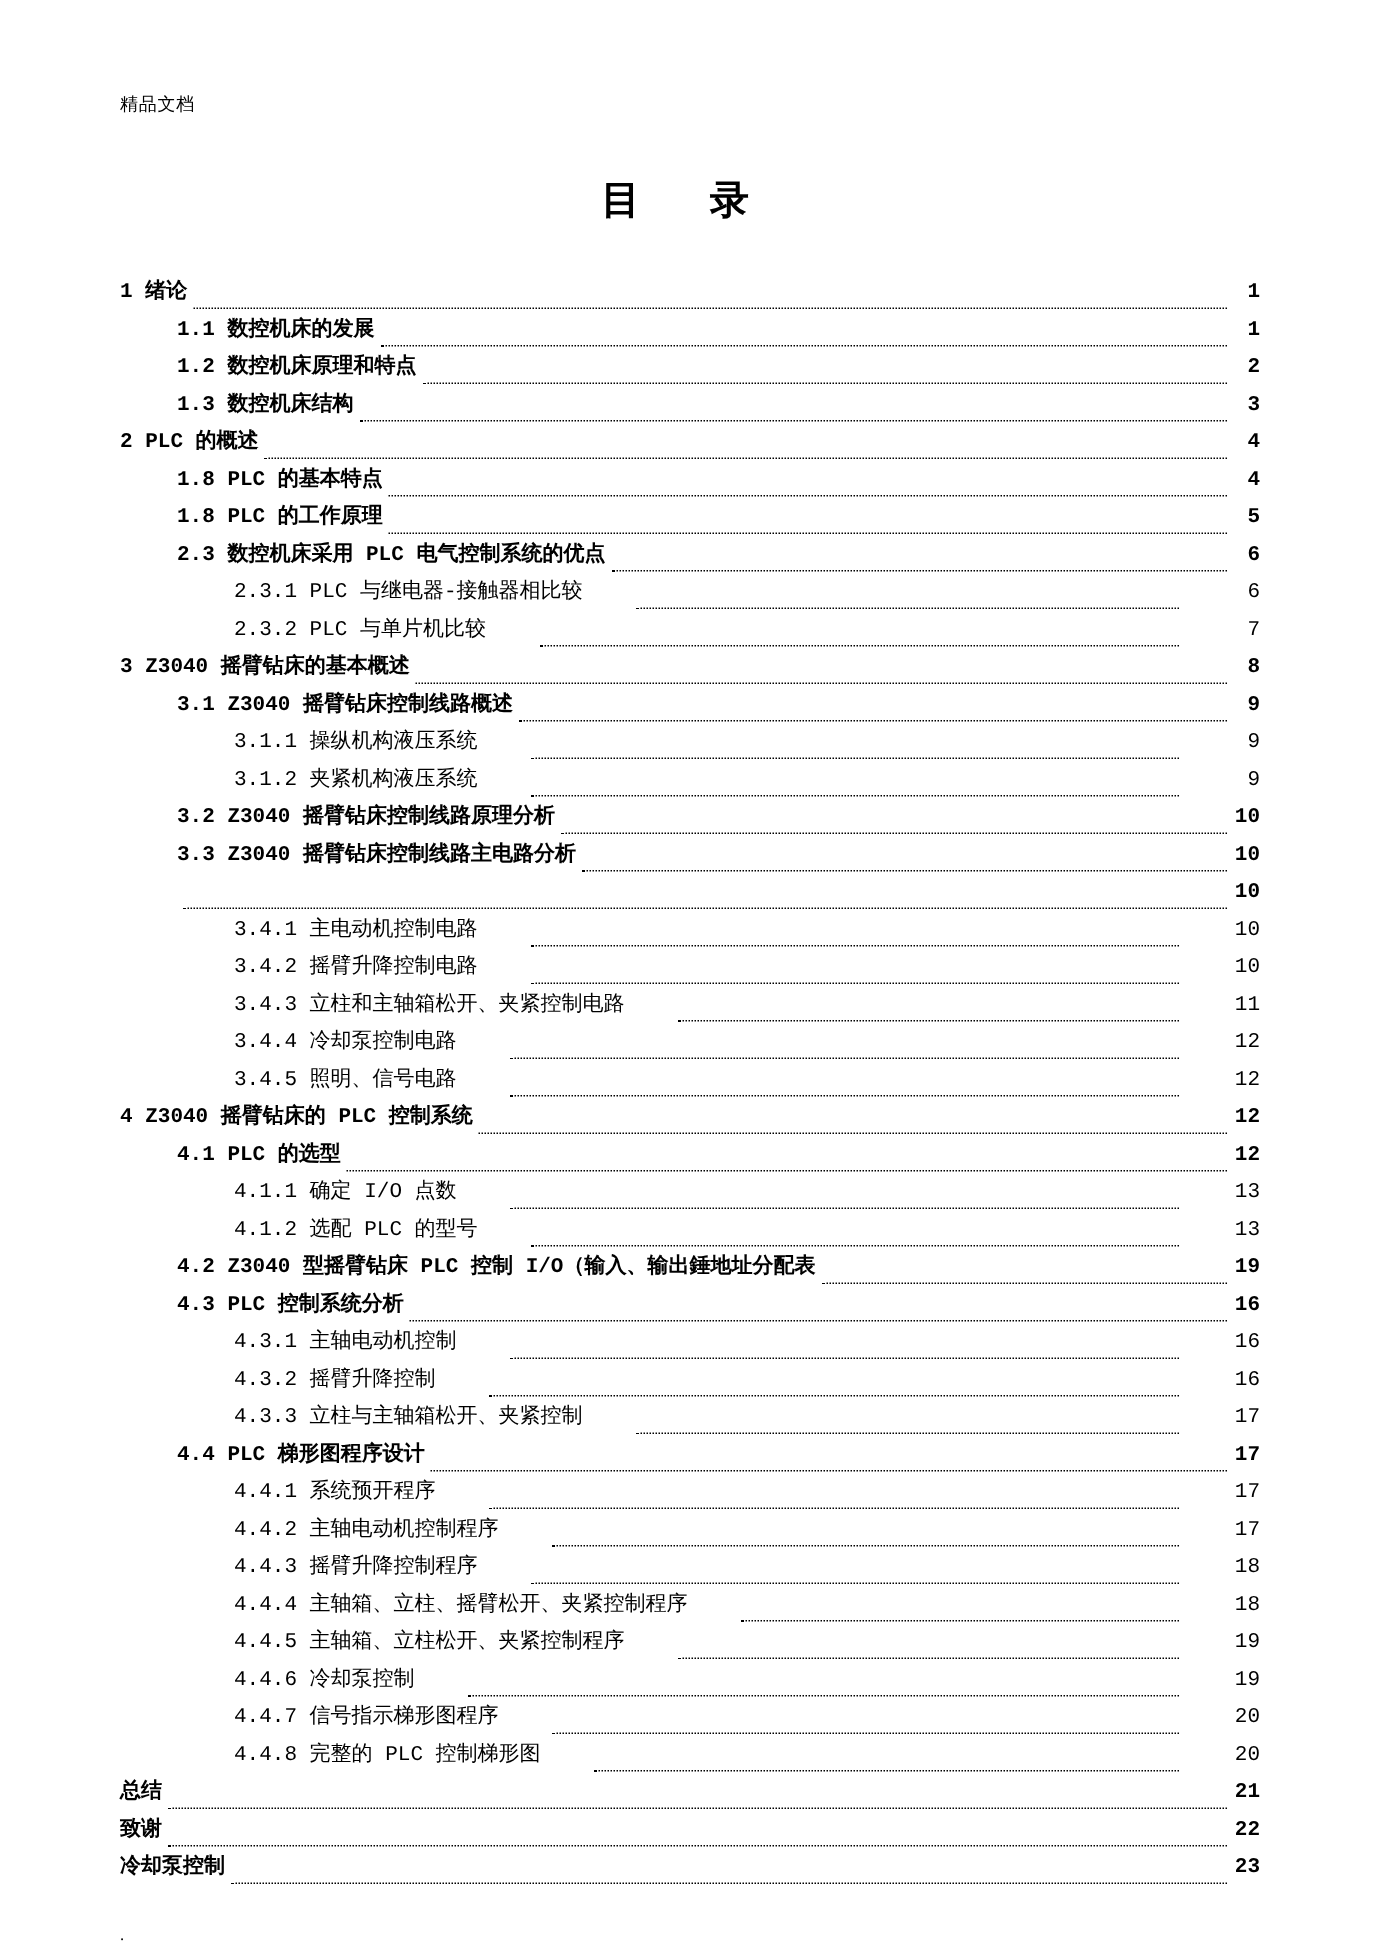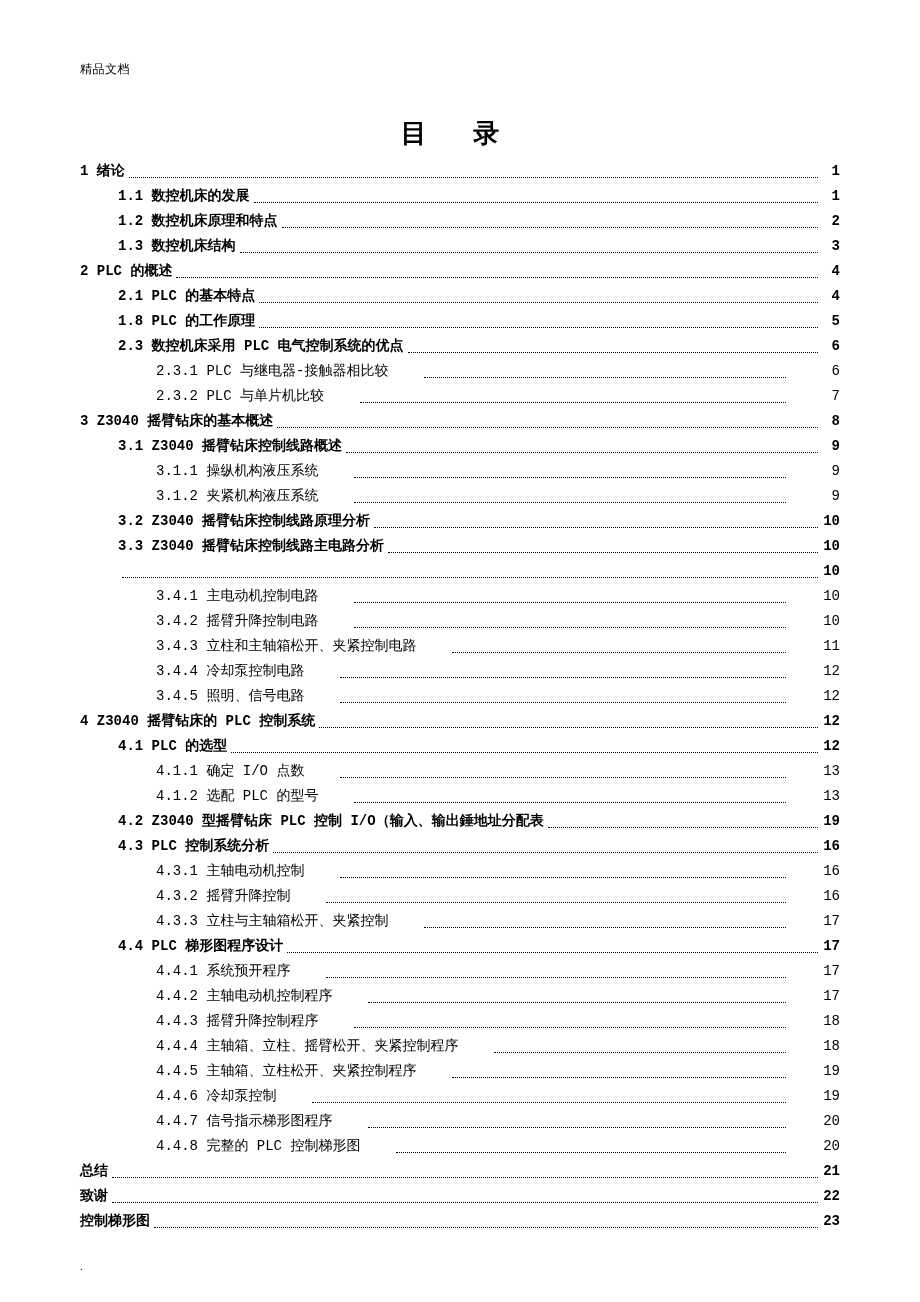--- a/index.html
+++ b/index.html
@@ -16,29 +16,29 @@
     .header-note {
       font-size: 12px;
       margin-bottom: 36px;
       letter-spacing: 0.5px;
     }
     .title {
       text-align: center;
       font-size: 26px;
       font-weight: bold;
       letter-spacing: 20px;
-      margin-bottom: 8px;
+      margin-bottom: 32px;
       font-family: "SimSun", "宋体", serif;
     }
     .toc {
       width: 100%;
     }
     .toc-entry {
       display: flex;
-      align-items: center;
+      align-items: flex-end;
       white-space: nowrap;
       margin-bottom: 4px;
       font-size: 14px;
       font-family: "SimSun", "宋体", "Courier New", monospace;
     }
     .toc-label {
       flex-shrink: 0;
     }
     .toc-dots {
       flex: 1;
@@ -87,21 +87,21 @@
       <span class="toc-label">1.3 数控机床结构</span>
       <span class="toc-dots"></span>
       <span class="toc-page">3</span>
     </div>
     <div class="toc-entry indent-0">
       <span class="toc-label">2 PLC 的概述</span>
       <span class="toc-dots"></span>
       <span class="toc-page">4</span>
     </div>
     <div class="toc-entry indent-1">
-      <span class="toc-label">2.1 PLC 的基本特点</span>
+      <span class="toc-label">1.8 PLC 的基本特点</span>
       <span class="toc-dots"></span>
       <span class="toc-page">4</span>
     </div>
     <div class="toc-entry indent-1">
       <span class="toc-label">1.8 PLC 的工作原理</span>
       <span class="toc-dots"></span>
       <span class="toc-page">5</span>
     </div>
     <div class="toc-entry indent-1">
       <span class="toc-label">2.3 数控机床采用 PLC 电气控制系统的优点</span>
@@ -271,19 +271,19 @@
       <span class="toc-label">总结</span>
       <span class="toc-dots"></span>
       <span class="toc-page">21</span>
     </div>
     <div class="toc-entry indent-0">
       <span class="toc-label">致谢</span>
       <span class="toc-dots"></span>
       <span class="toc-page">22</span>
     </div>
     <div class="toc-entry indent-0">
-      <span class="toc-label">控制梯形图</span>
+      <span class="toc-label">冷却泵控制</span>
       <span class="toc-dots"></span>
       <span class="toc-page">23</span>
     </div>
   </div>
 
 <div class="footer-dot">.</div>
 
 </body></html>

